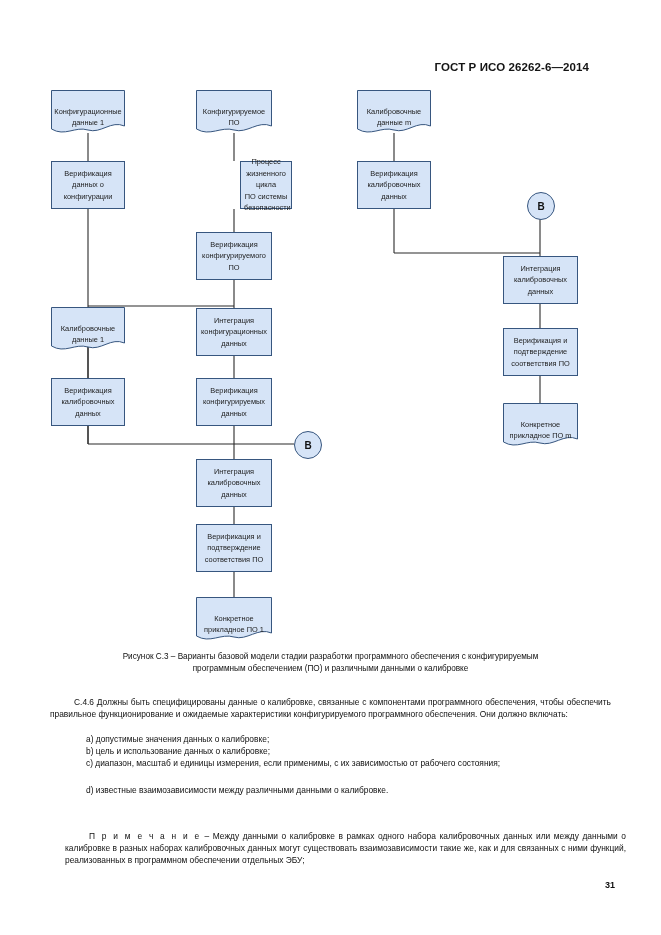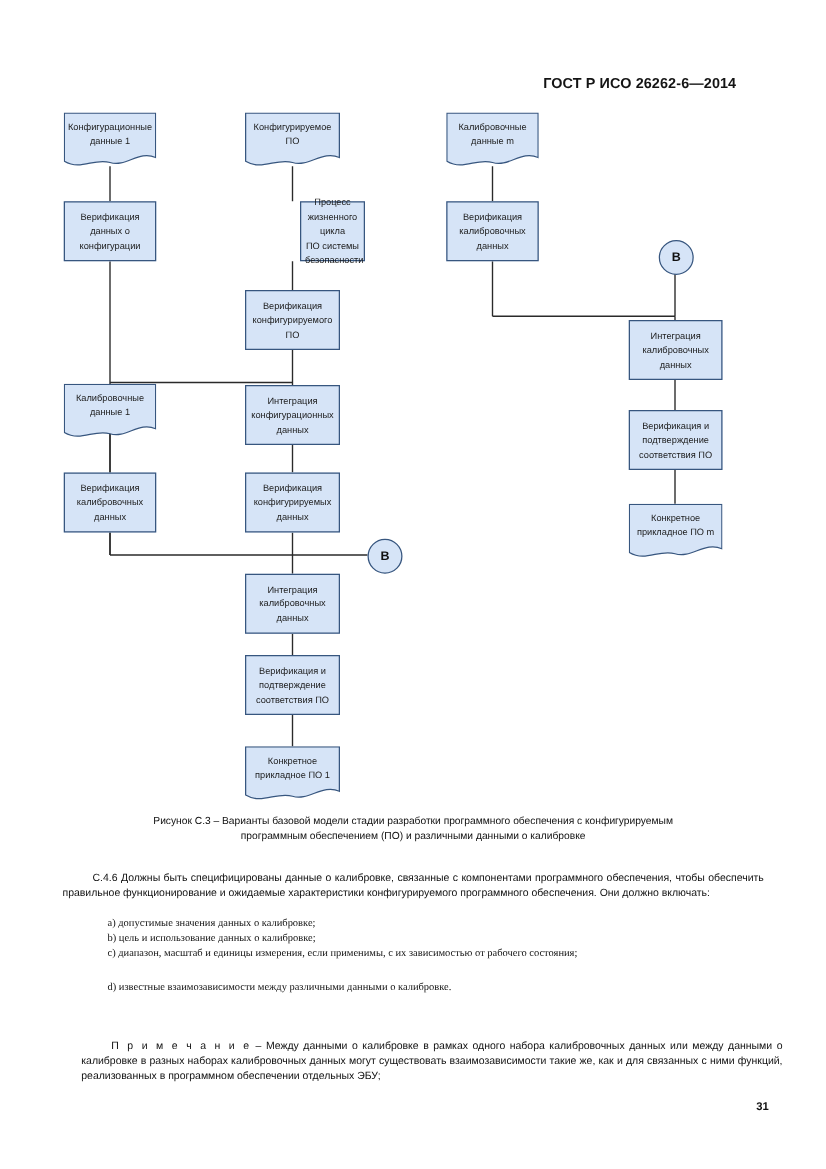--- a/index.html
+++ b/index.html
@@ -30,42 +30,42 @@
   .node.rect{
     background:#d6e4f7;border:1px solid #37567f;
   }
   .node .lbl{display:block;width:100%;}
   .node.doc{background:transparent;border:none;}
   .docshape{position:absolute;left:0;top:0;}
   .doctext{
     position:absolute;left:0;top:0;width:100%;
     display:flex;align-items:flex-start;justify-content:center;
     text-align:center;line-height:11.4px;font-size:7.4px;color:#1c1c1c;
-    padding-top:6px;box-sizing:border-box;
+    padding-top:16px;box-sizing:border-box;
   }
 
   .conn{
     position:absolute;width:26px;height:26px;border-radius:50%;
     background:#d6e4f7;border:1px solid #37567f;
     display:flex;align-items:center;justify-content:center;
     font-size:10px;font-weight:bold;color:#111;
   }
 
   
   .caption{
     position:absolute;left:50px;top:651px;width:561px;
     font-size:8.2px;line-height:12.4px;text-align:center;color:#101010;
   }
   .body{
     position:absolute;left:50px;width:561px;
     font-size:8.4px;line-height:12.2px;color:#101010;
   }
   .p-just{text-align:justify;}
   .indent{text-indent:24px;}
-  .li{padding-left:36px;font-family:Liberation Serif, serif;}
+  .li{padding-left:36px;}
   .sp{letter-spacing:1.6px;}
   .pagenum{
     position:absolute;right:46px;top:880px;
     font-size:9px;font-weight:bold;color:#101010;
   }
 </style>
 </head>
 <body>
 
 <div class="page">

